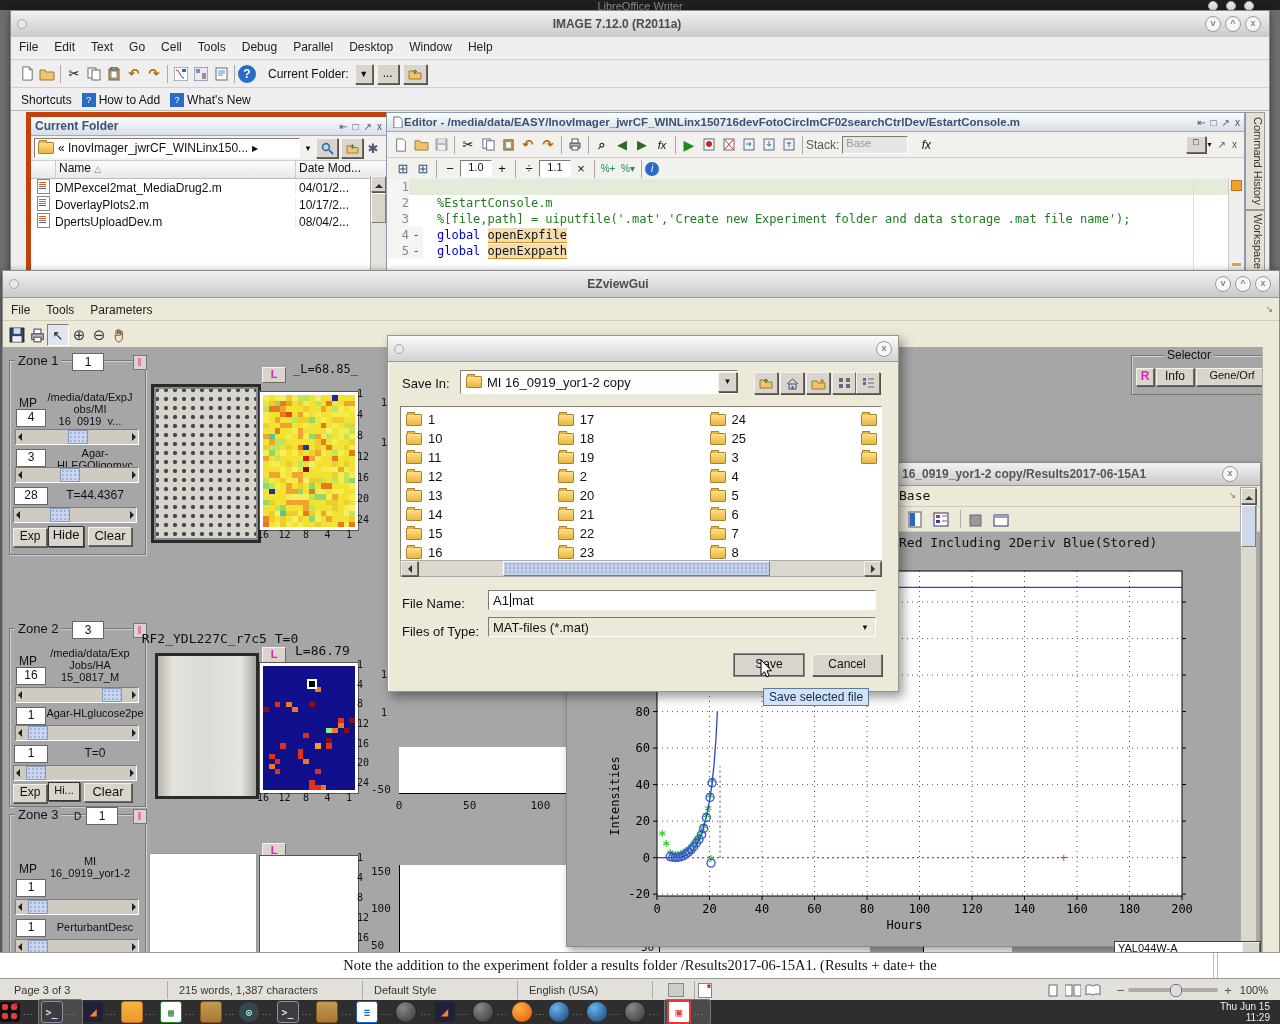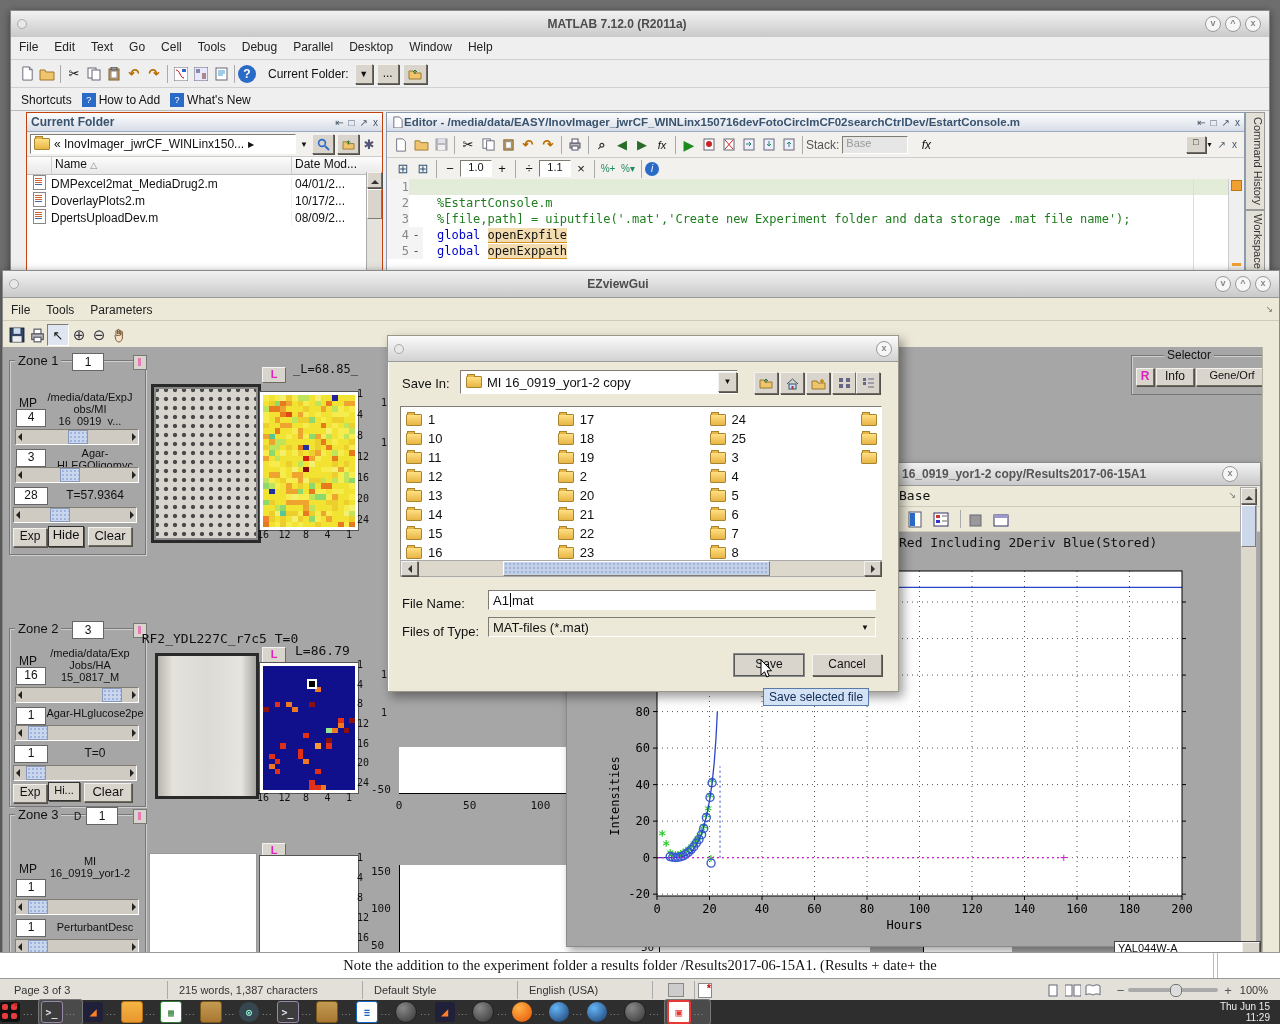--- a/index.html
+++ b/index.html
@@ -80,25 +80,34 @@
          font:bold 10px "DejaVu Sans Mono",monospace;}
   .tk-dots{color:#9a9a9a;font-size:9px;margin:0 4px 0 3px;letter-spacing:1px;}
   .dlg-folder-item{display:flex;align-items:center;gap:6px;height:19px;font-size:13px;}
   .scroll-ar{width:0;height:0;border:4px solid transparent;}
 </style>
 </head>
 <body>
 
 <div id="screen">
 
+  <div class="abs" style="left:0;top:0;width:1280px;height:10px;background:#1f1f1f;overflow:hidden;color:#8a8a8a;
+              font-size:11px;text-align:center;">
+    <span>LibreOffice Writer</span>
+    <span class="abs" style="right:26px;top:1px;display:flex;gap:8px;">
+      <span class="dotcirc" style="margin:0"></span>
+      <span class="dotcirc" style="margin:0"></span>
+      <span class="dotcirc" style="margin:0"></span>
+    </span>
+  </div>
 
   <div class="abs winframe" style="left:10px;top:10px;width:1258px;height:260px;background:#efefef;overflow:hidden;">
     <div class="titlebar" style="height:26px;">
       <span class="dotcirc"></span>
-      <span class="tcenter">MATLAB  7.12.0 (R2011a)</span>
+      <span class="tcenter">IMAGE  7.12.0 (R2011a)</span>
       <span style="display:flex;margin-right:8px;">
         <span class="circ">v</span>
         <span class="circ">^</span>
         <span class="circ">x</span>
       </span>
     </div>
     <div class="abs" style="left:0;top:26px;width:100%;height:22px;background:#efefef;border-bottom:1px solid #cfcfcf;">
       <span id="matlab-menu"><span class="menu-item">File</span><span class="menu-item">Edit</span><span class="menu-item">Text</span><span class="menu-item">Go</span><span class="menu-item">Cell</span><span class="menu-item">Tools</span><span class="menu-item">Debug</span><span class="menu-item">Parallel</span><span class="menu-item">Desktop</span><span class="menu-item">Window</span><span class="menu-item">Help</span></span>
     </div>
     <div class="abs" style="left:0;top:49px;width:100%;height:28px;background:#efefef;border-bottom:1px solid #cfcfcf;display:flex;align-items:center;padding-left:6px;box-sizing:border-box;">
@@ -164,21 +173,21 @@
         </span>
     </div>
     <div class="abs" style="left:0;top:78px;width:100%;height:22px;background:#efefef;border-bottom:1px solid #bbb;display:flex;align-items:center;padding-left:10px;box-sizing:border-box;font-size:12px;">
       <span>Shortcuts</span>
       <span class="ico" style="width:14px;height:14px;background:#2a6bc8;color:#fff;font-size:9px;margin:0 3px 0 10px;">?</span>
       <span>How to Add</span>
       <span class="ico" style="width:14px;height:14px;background:#2a6bc8;color:#fff;font-size:9px;margin:0 3px 0 10px;">?</span>
       <span>What's New</span>
     </div>
 
-    <div class="abs" style="left:15px;top:101px;width:355px;height:159px;background:#fff;border:1px solid #c2410c;">
+    <div class="abs" style="left:15px;top:101px;width:355px;height:159px;background:#fff;border:5px solid #c2410c;">
       <div style="height:18px;background:linear-gradient(#fdfdfd,#d7dde8);border-bottom:1px solid #9aa8c0;display:flex;align-items:center;padding:0 4px;">
         <b style="font-size:12px;color:#39536e;flex:1;">Current Folder</b>
         <span style="font-size:10px;color:#456;">⇤</span>
         <span style="font-size:10px;color:#456;margin-left:5px;">□</span>
         <span style="font-size:10px;color:#456;margin-left:5px;">↗</span>
         <span style="font-size:10px;color:#456;margin-left:5px;">x</span>
       </div>
       <div style="height:24px;display:flex;align-items:center;padding:0 3px;background:#f2f1ee;border-bottom:1px solid #ccc;">
         <span class="sunken" style="flex:1;height:18px;display:flex;align-items:center;background:#fff;padding:0 3px;font-size:12px;white-space:nowrap;overflow:hidden;">
           <span class="fldr" style="margin-right:4px;"></span>
@@ -218,21 +227,21 @@
           </div>
           <div style="display: flex; align-items: center; height: 17px; font-size: 12px;">
             <span style="width:24px;text-align:center;"><span class="mfile"></span></span>
             <span style="flex:1;white-space:nowrap;overflow:hidden;border-right:1px solid #eee;">DoverlayPlots2.m</span>
             <span style="width:72px;padding-left:3px;">10/17/2...</span>
             <span style="width:15px;"></span>
           </div>
           <div style="display: flex; align-items: center; height: 17px; font-size: 12px;">
             <span style="width:24px;text-align:center;"><span class="mfile"></span></span>
             <span style="flex:1;white-space:nowrap;overflow:hidden;border-right:1px solid #eee;">DpertsUploadDev.m</span>
-            <span style="width:72px;padding-left:3px;">08/09/2...</span>
+            <span style="width:72px;padding-left:3px;">08/04/2...</span>
             <span style="width:15px;"></span>
           </div>
         </div>
       <div class="abs" style="right:0;top:59px;width:15px;bottom:0;background:#e4e2dc;border-left:1px solid #aaa;">
         <div class="btn" style="height:14px;"><span class="scroll-ar" style="display:inline-block;border-bottom-color:#333;border-top:none;margin-top:3px;"></span></div>
         <div class="raised" style="height:28px;margin-top:1px;"></div>
       </div>
     </div>
 
     <div class="abs" style="left:375px;top:101px;width:857px;height:159px;background:#fff;border:1px solid #8a9ab0;">
@@ -437,21 +446,21 @@
         <div class="zlabel" style="left:36px;top:86px;width:98px;height:20px;">
           <span>Agar-HLEGOligomyc</span><br>
           
         </div>
         <div class="sld" style="left:5px;top:106px;width:122px;">
             <span class="arrL"></span>
             <span class="arrR"></span>
             <span class="thumb" style="left:44px;"></span>
           </div>
         <span class="zedit" style="left:4px;top:126px;width:32px;height:16px;">28</span>
-        <span class="zlabel" style="left:40px;top:128px;width:90px;font-size:12px;">T=57.9364</span>
+        <span class="zlabel" style="left:40px;top:128px;width:90px;font-size:12px;">T=44.4367</span>
         <div class="sld" style="left:3px;top:146px;width:122px;">
             <span class="arrL"></span>
             <span class="arrR"></span>
             <span class="thumb" style="left:36px;"></span>
           </div>
         <span class="btn zbtn" style="left:3px;top:167px;width:32px;">Exp</span>
         <span class="btn zbtn" style="left:38px;top:165px;width:34px;height:19px;font-size:13px;border-color:#333;">Hide</span>
         <span class="btn zbtn" style="left:78px;top:166px;width:42px;font-size:13px;">Clear</span>
       </div>
 

